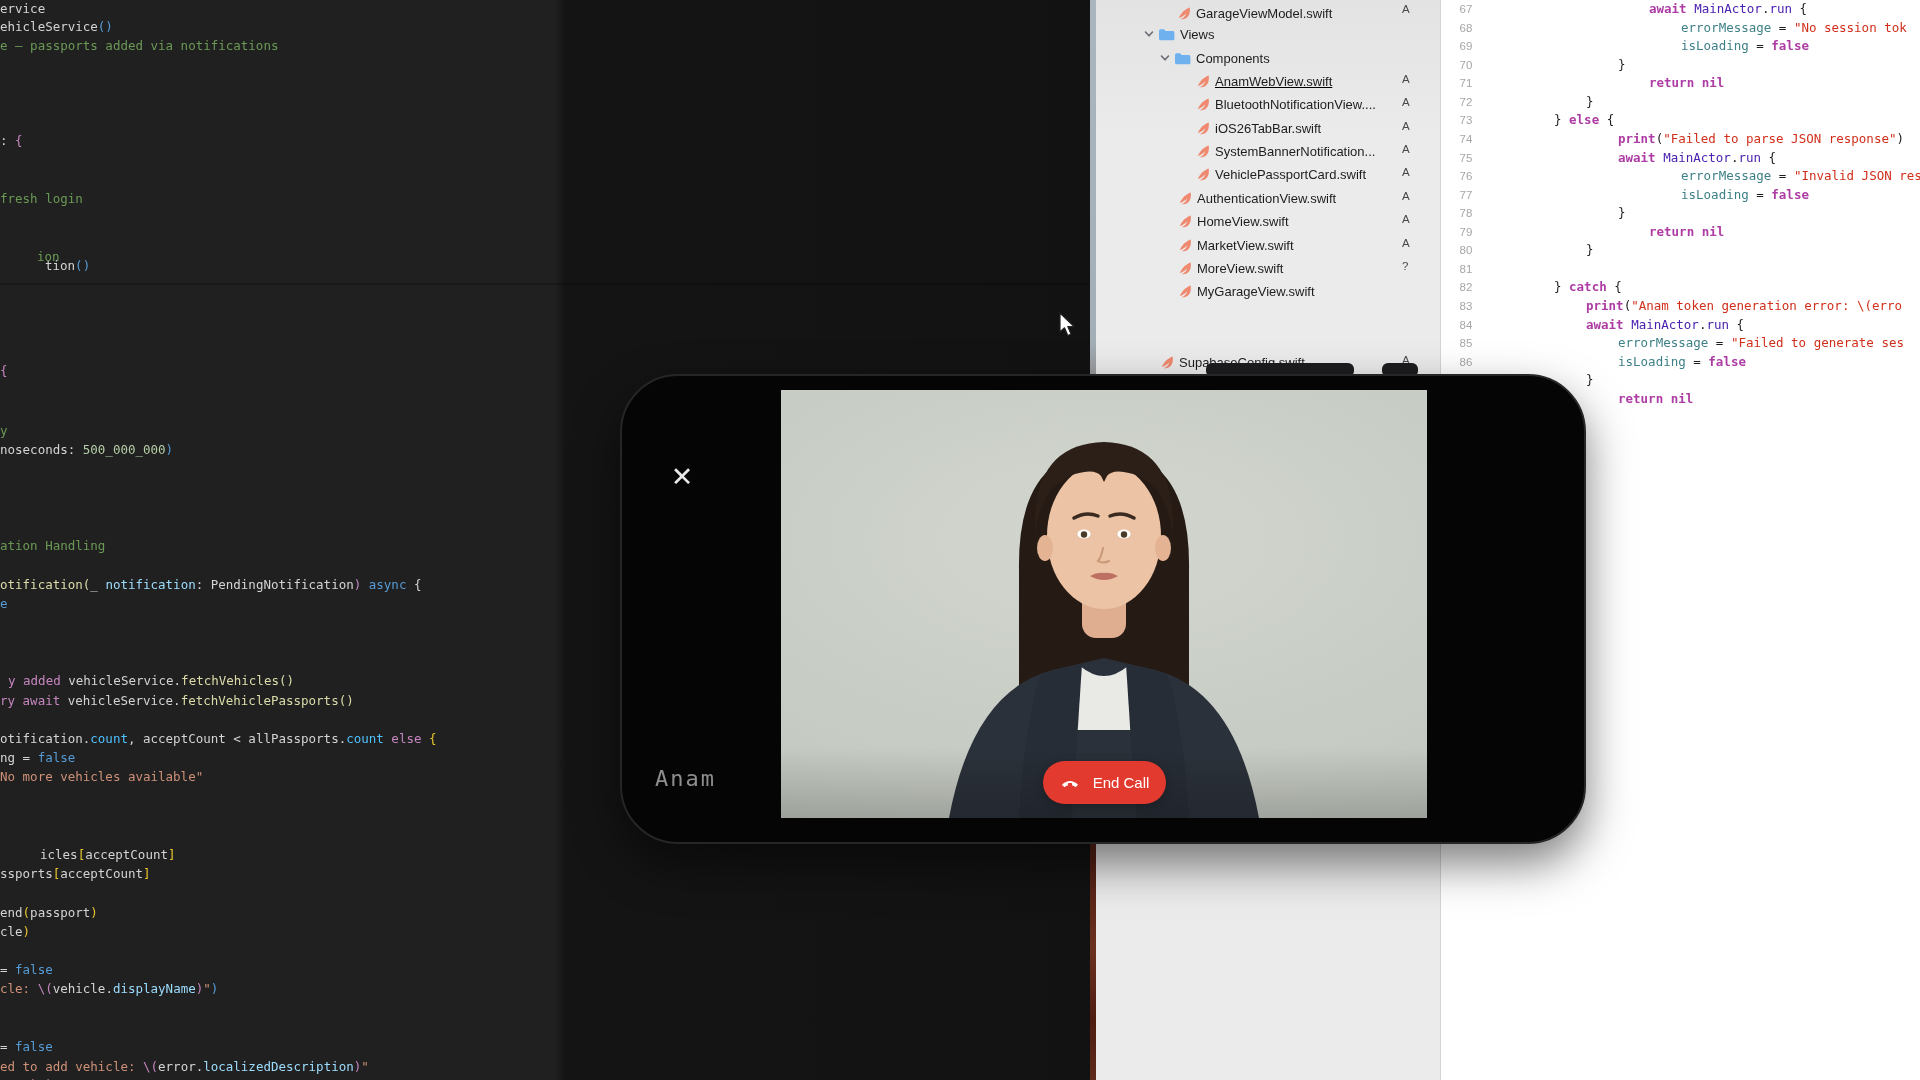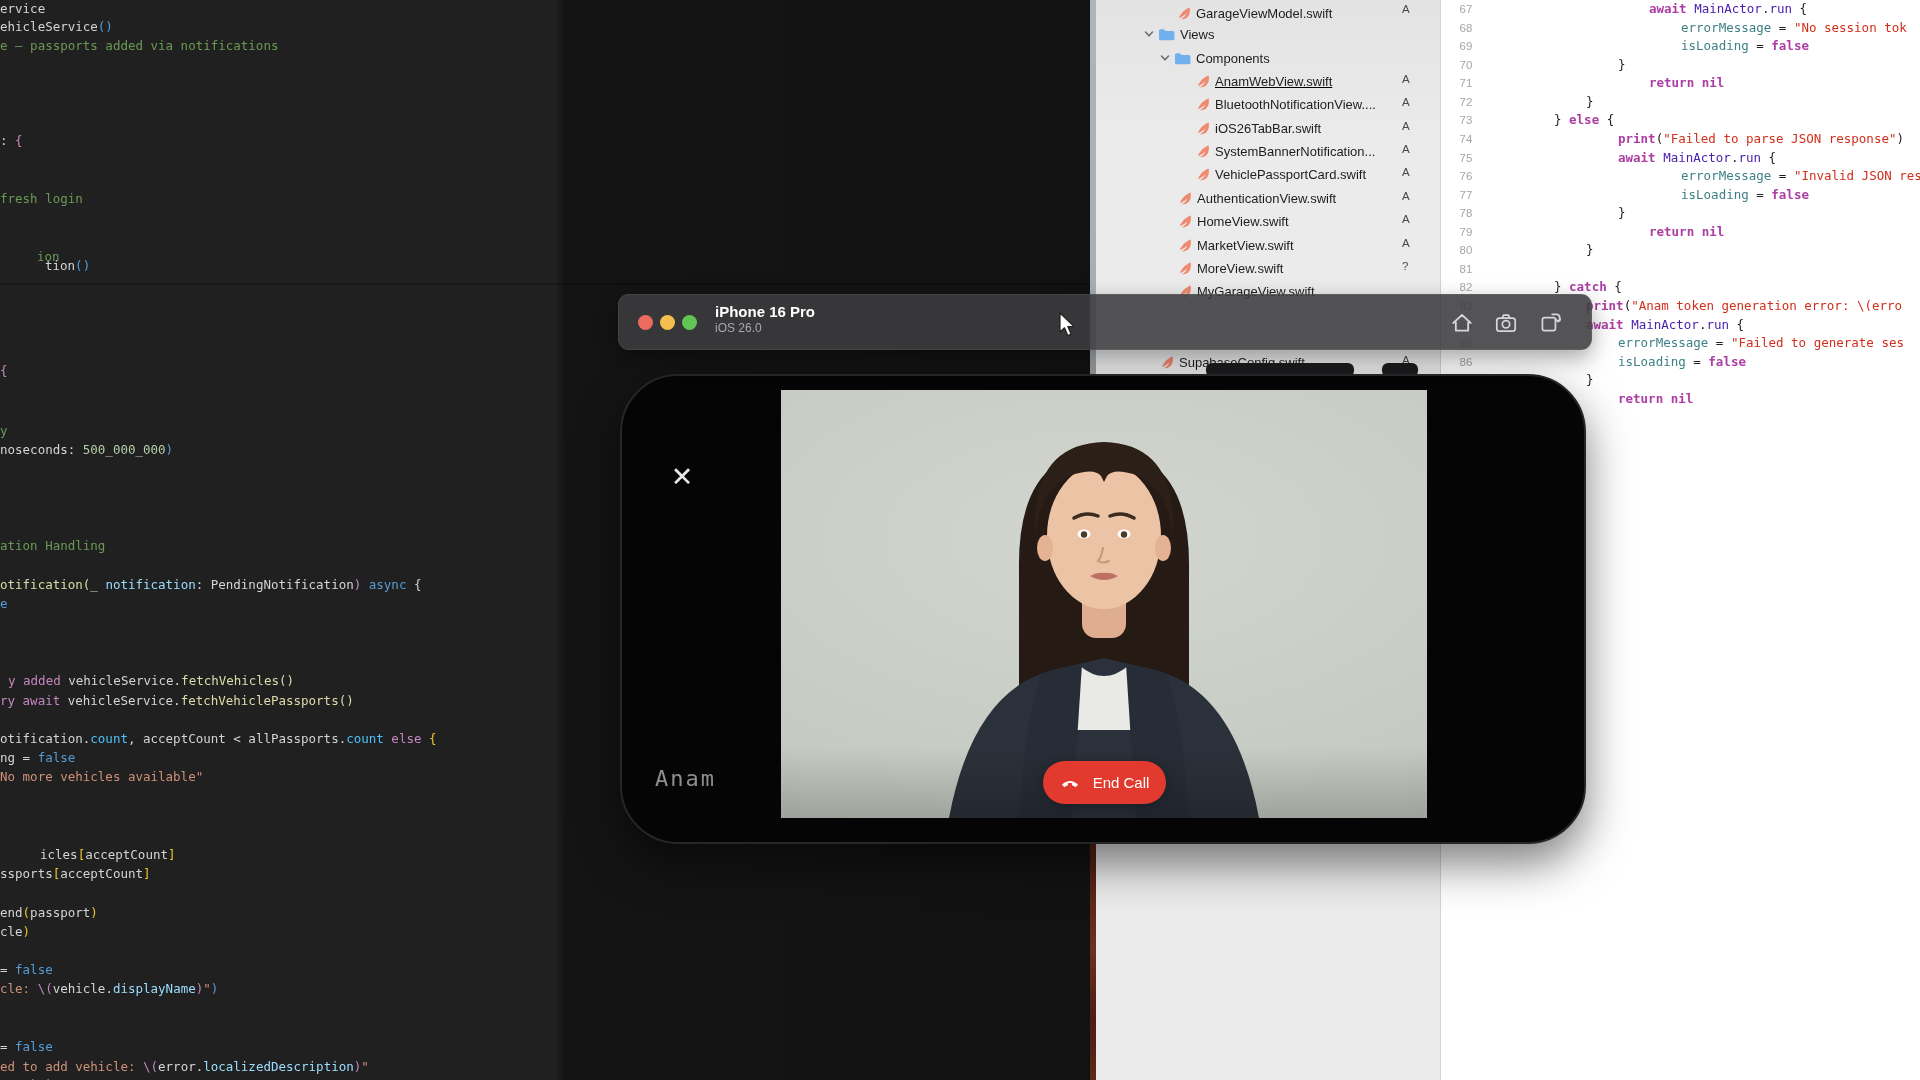--- a/index.html
+++ b/index.html
@@ -276,39 +276,18 @@
     <div class="brand">Anam</div>
 
     <div class="endcall">
       <svg width="20" height="12" viewBox="0 0 20 12">
         <path d="M2 7.8 C7 2.8 13 2.8 18 7.8 L15.6 10.2 C14.5 9.2 13.4 8.7 12.2 8.5 L12 6.3 C10.7 6 9.3 6 8 6.3 L7.8 8.5 C6.6 8.7 5.5 9.2 4.4 10.2 Z" fill="#ffffff"></path>
       </svg>
       <span>End Call</span>
     </div>
   </div>
 
-  <div class="titlebar">
-    <div class="tl" style="left:20px;background:#ed6a5f;"></div>
-    <div class="tl" style="left:42px;background:#f5bf4f;"></div>
-    <div class="tl" style="left:64px;background:#62c454;"></div>
-    <div class="sim-title">iPhone 16 Pro</div>
-    <div class="sim-sub">iOS 26.0</div>
-
-    <svg class="tb-icon" style="left:830px;" viewBox="0 0 24 24">
-      <path d="M4 12 L12 4.5 L20 12 M6.3 10 V19 H17.7 V10" stroke="currentColor" stroke-width="1.7" fill="none" stroke-linecap="round" stroke-linejoin="round"></path>
-    </svg>
-    <svg class="tb-icon" style="left:874px;" viewBox="0 0 24 24">
-      <rect x="3.5" y="7.5" width="17" height="12" rx="2.5" stroke="currentColor" stroke-width="1.6" fill="none"></rect>
-      <path d="M8.5 7.5 L9.8 4.8 H14.2 L15.5 7.5" stroke="currentColor" stroke-width="1.6" fill="none" stroke-linejoin="round"></path>
-      <circle cx="12" cy="13.2" r="3.4" stroke="currentColor" stroke-width="1.6" fill="none"></circle>
-    </svg>
-    <svg class="tb-icon" style="left:918px;" viewBox="0 0 24 24">
-      <rect x="5" y="7" width="12" height="12" rx="2" stroke="currentColor" stroke-width="1.6" fill="none"></rect>
-      <path d="M14 4 H18 Q21 4 21 7.5 V10" stroke="currentColor" stroke-width="1.6" fill="none" stroke-linecap="round"></path>
-      <path d="M18.8 8 L21 10.4 L23 8" stroke="currentColor" stroke-width="1.6" fill="none" stroke-linecap="round" stroke-linejoin="round" transform="translate(-1.6,0.4)"></path>
-    </svg>
-  </div>
 
   <svg class="cursor" width="22" height="26" viewBox="0 0 22 26">
     <path d="M2 1 L2 20 L6.5 15.8 L9.8 23.5 L13 22.1 L9.8 14.6 L16 14.6 Z" fill="#ffffff" stroke="#222" stroke-width="1.2" stroke-linejoin="round"></path>
   </svg>
 
 </div>
 
 </body></html>

